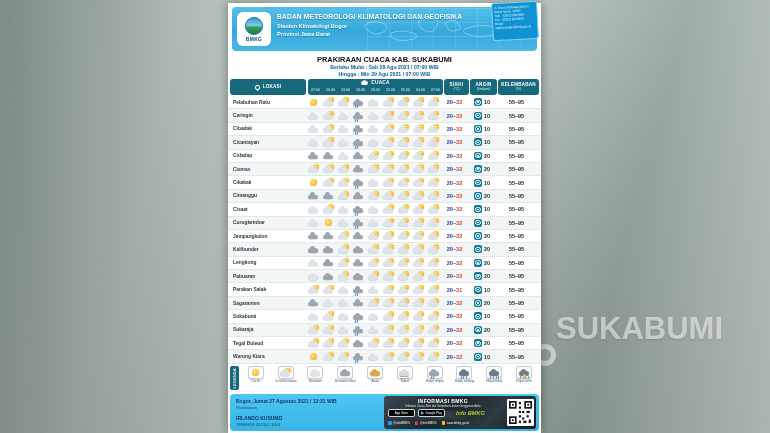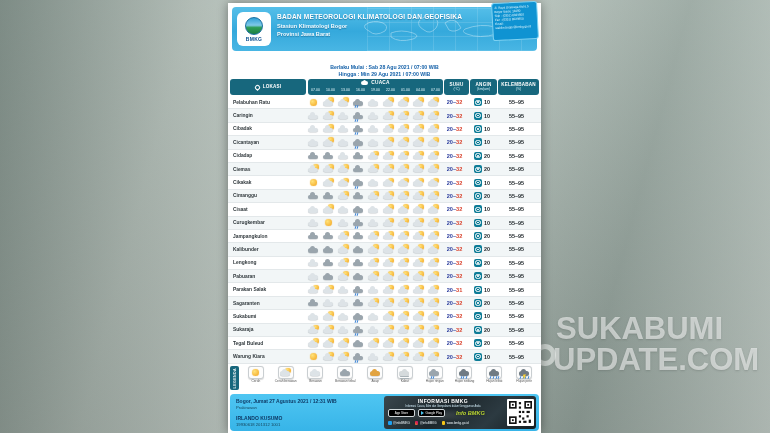--- a/index.html
+++ b/index.html
@@ -130,21 +130,20 @@
   .qr{position:absolute;right:2px;top:3px;width:27px;height:27px;background:#fff;border-radius:1px;display:flex;align-items:center;justify-content:center;}
 </style>
 </head>
 <body>
 
 <div class="stage">
 
   <div class="wm-notch"></div>
   <div class="wm-ring"></div>
   <div class="wm wm1">SUKABUMI</div>
-  <div class="wm wm2">UPDATE.COM</div>
 
   <div class="sheet">
 
     <div class="band">
       <div class="grid"></div>
       <svg class="map" width="150" height="36" viewBox="0 0 150 36">
         <g fill="none" stroke="#ffffff" stroke-width="1" opacity="0.7">
           <path d="M4 14 q8 -6 18 -2 q6 3 2 8 q-10 6 -16 0 q-6 -3 -4 -6 z"></path>
           <path d="M30 22 q10 -4 22 0 q8 3 0 6 q-14 4 -22 -2 z"></path>
           <path d="M58 10 q8 -8 16 -3 q5 4 1 10 q-6 7 -12 2 q-7 -4 -5 -9 z"></path>
@@ -164,20 +163,21 @@
     </div>
     <div class="addr" id="addr">
         <div>Jl. Raya Dramaga KM 6,5</div>
         <div>Bogor Barat, 16680</div>
         <div>Telp : (0251) 8623850</div>
         <div>Fax : (0251) 8623850</div>
         <div>Email :</div>
         <div>staklim.bogor@bmkg.go.id</div>
       </div>
 
+    <div class="doc-title">PRAKIRAAN CUACA KAB. SUKABUMI</div>
     <div class="valid v1">Berlaku Mulai : Sab 28 Agu 2021 / 07:00 WIB</div>
     <div class="valid v2">Hingga : Min 29 Agu 2021 / 07:00 WIB</div>
 
     <div class="thead">
       <div class="pill pill-lokasi">
         <span class="pin"></span>
         <span class="lab">LOKASI</span>
       </div>
       <div class="pill cuaca-head">
         <div class="cuaca-top">

